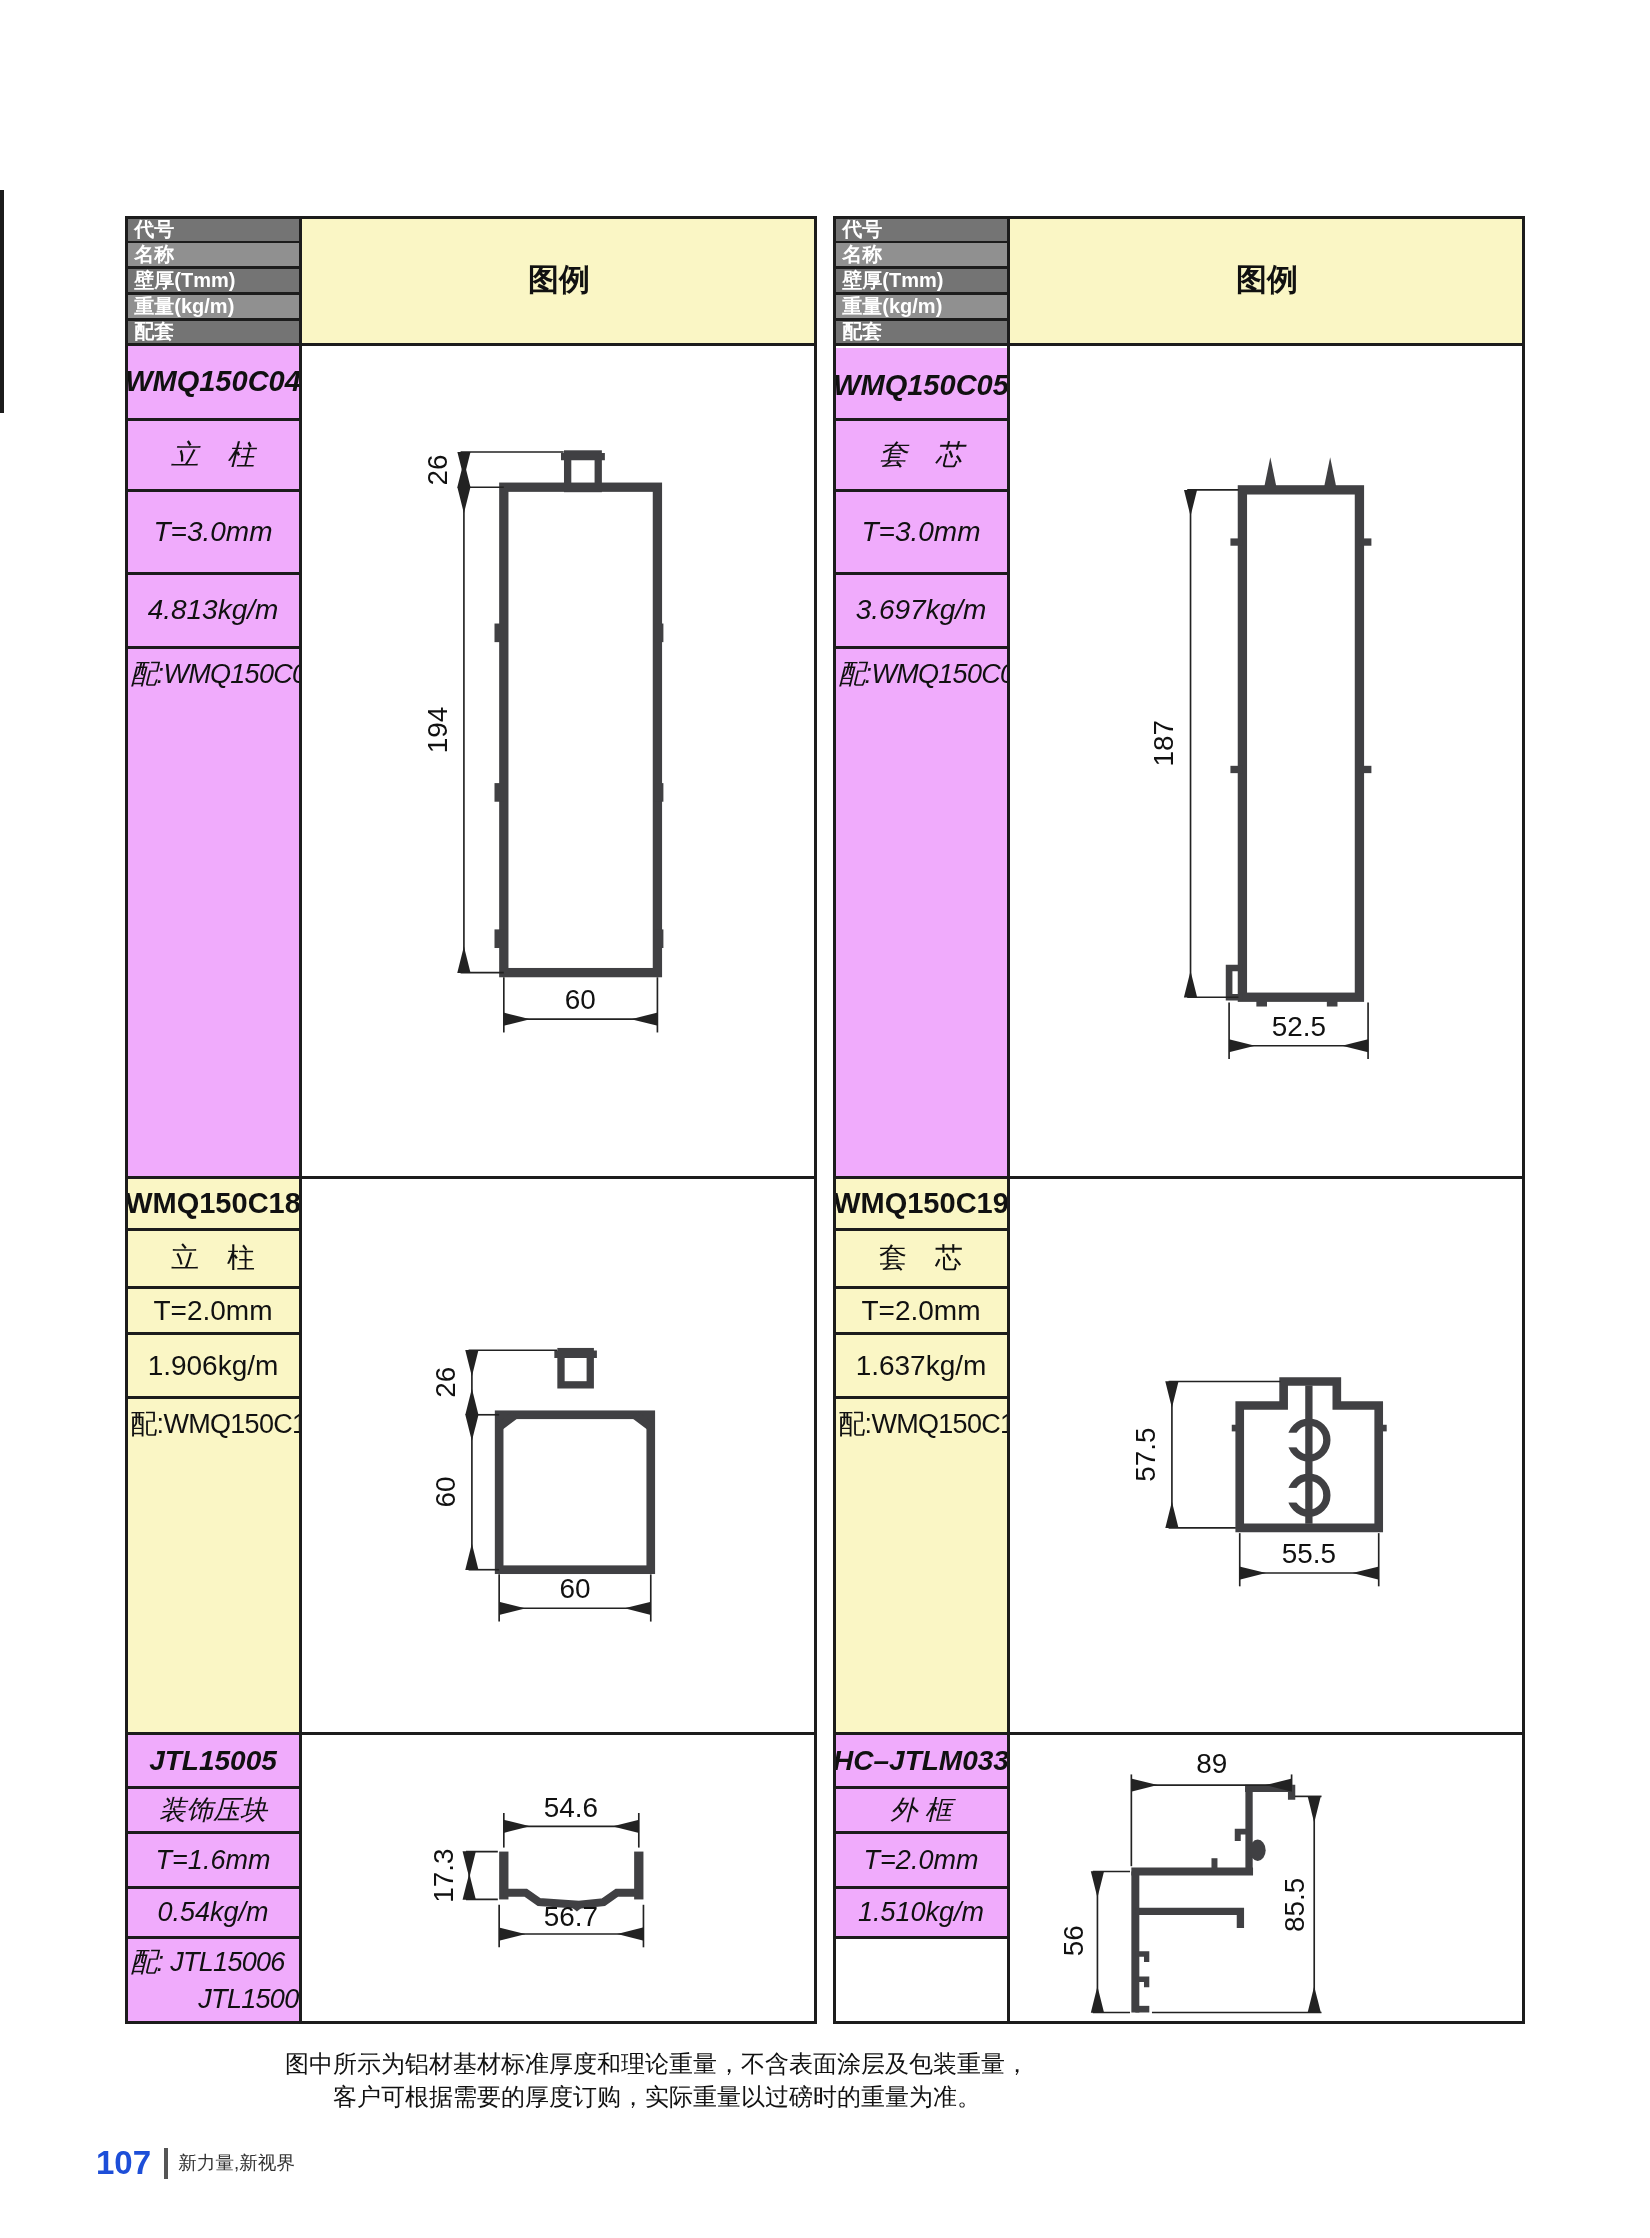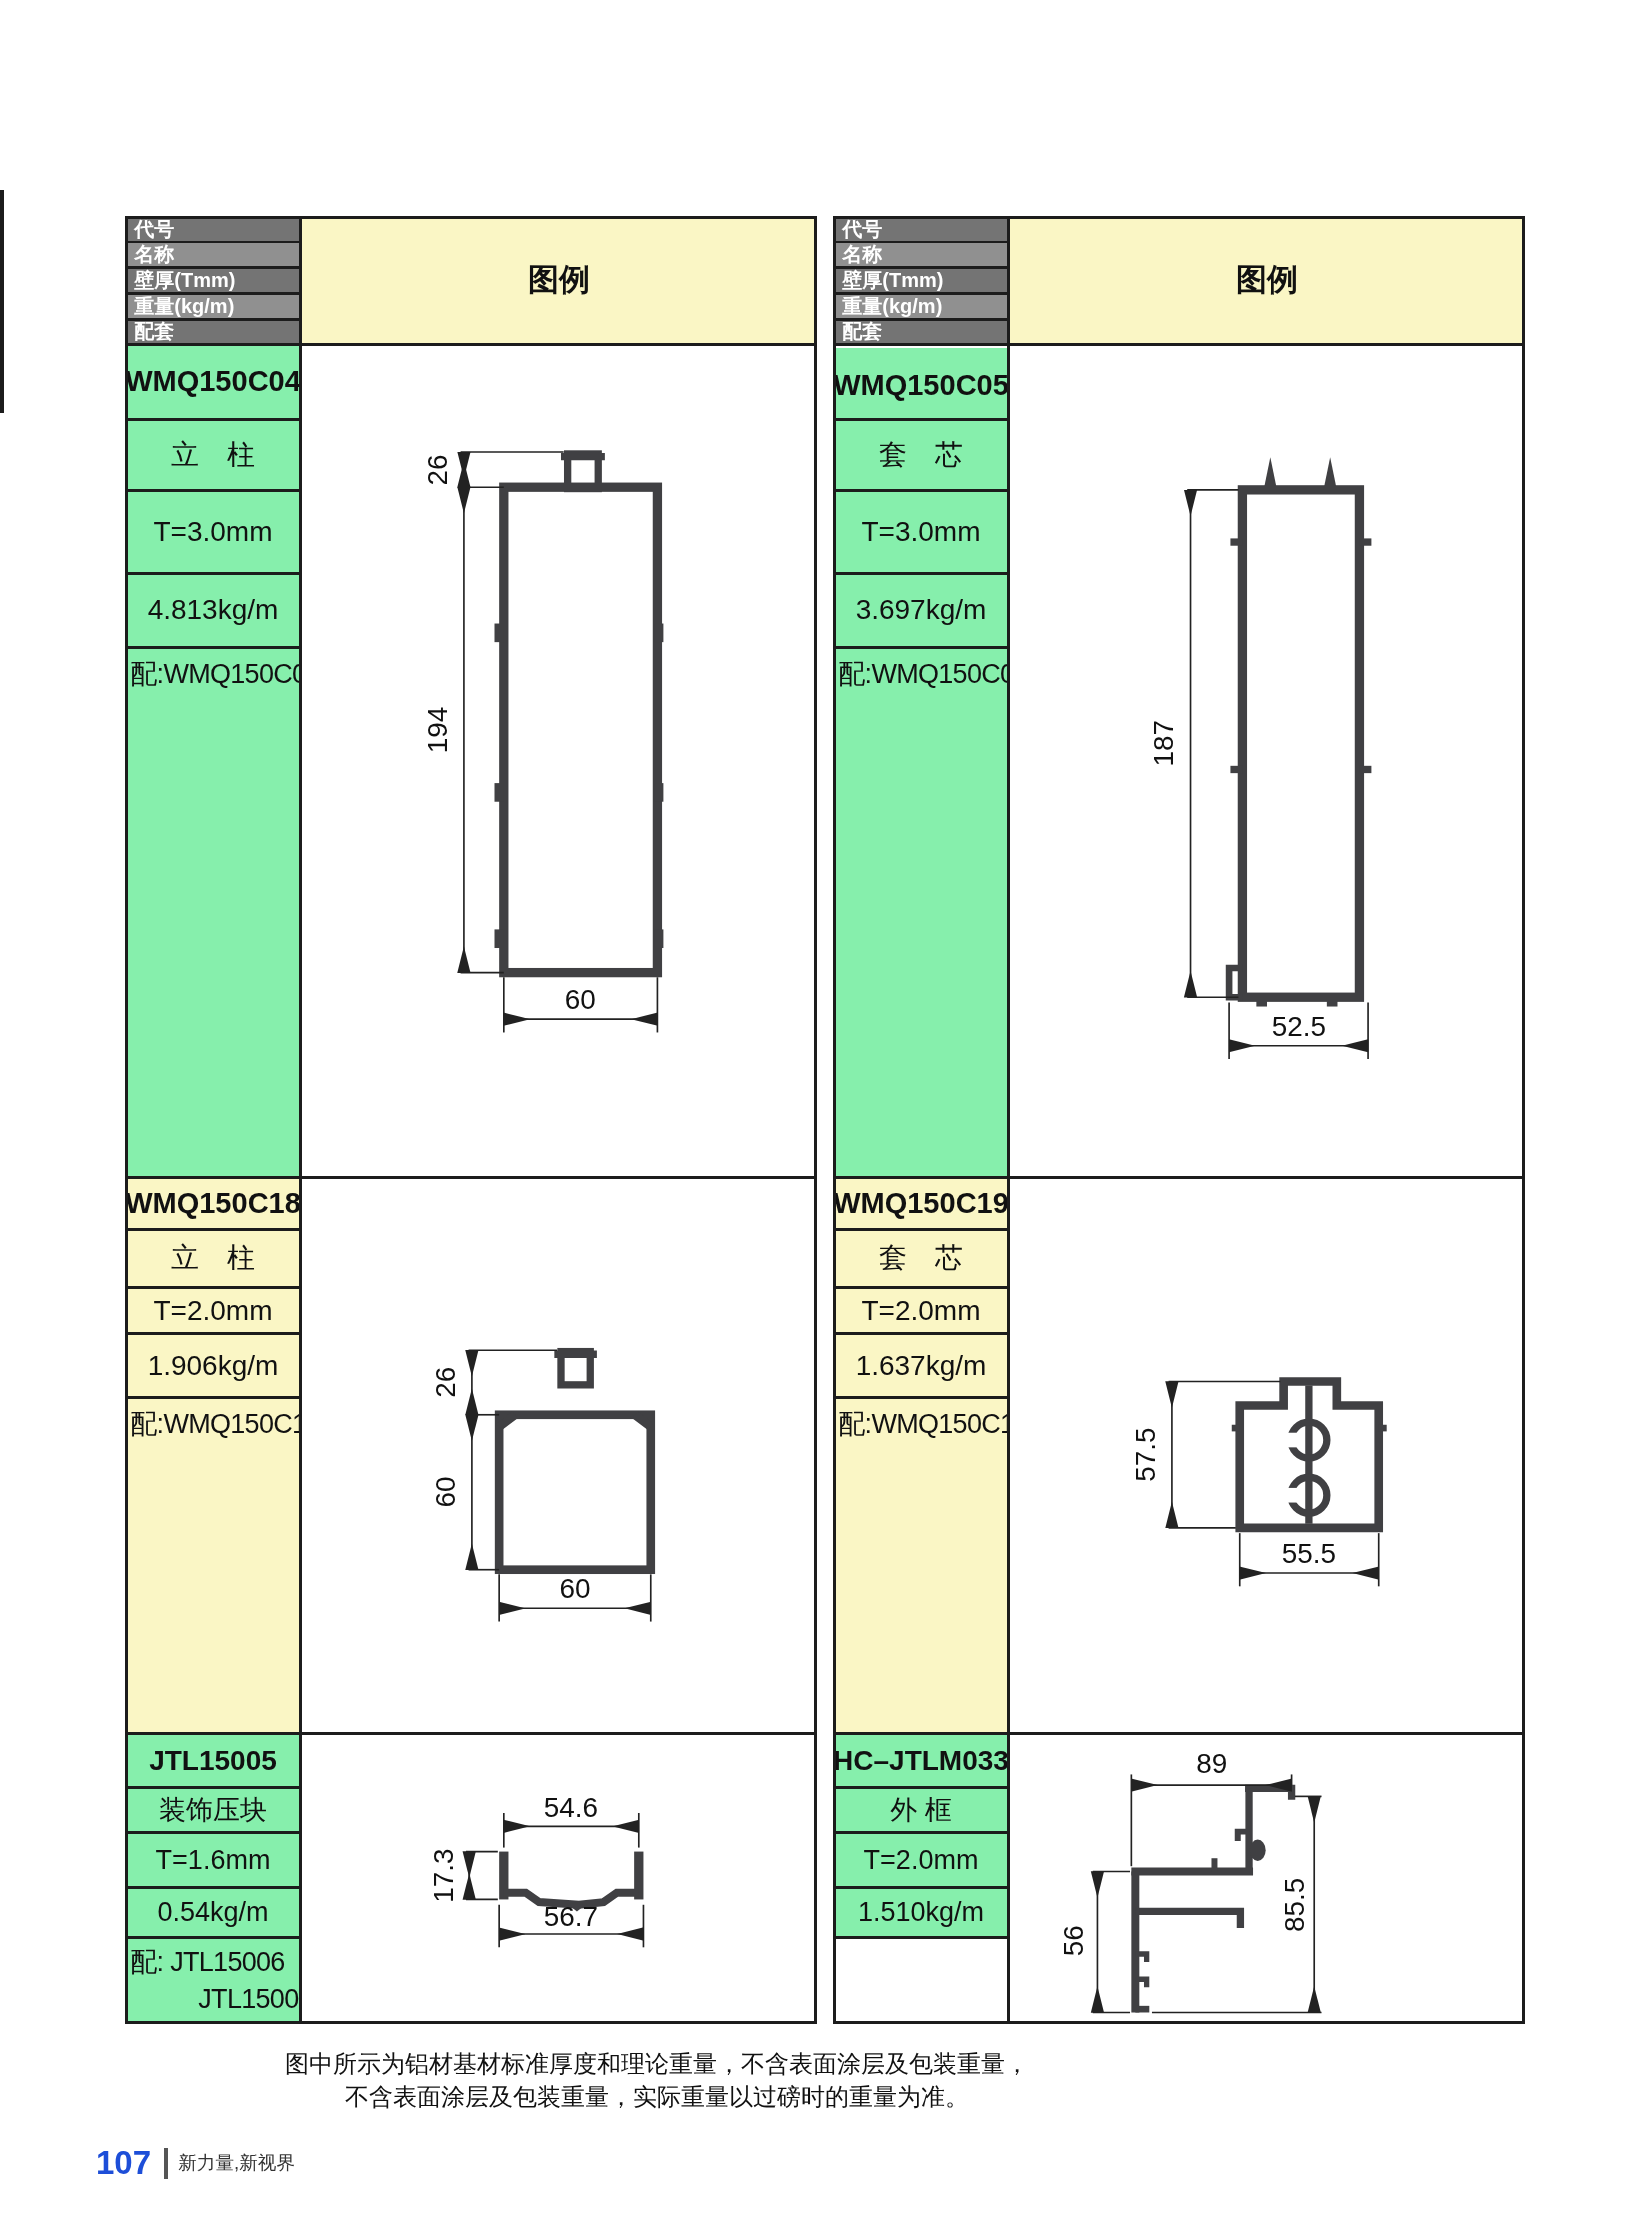--- a/index.html
+++ b/index.html
@@ -9,21 +9,21 @@
 
   .ptable{position:absolute;top:216px;width:692px;height:1808px;background:#fff;}
   .outline{position:absolute;left:0;top:0;right:0;bottom:0;border:3.3px solid #1c1c1c;
            box-sizing:border-box;pointer-events:none;z-index:6;}
   .cell{position:absolute;left:0;width:176px;box-sizing:border-box;display:flex;align-items:center;}
   .hdr{color:#fff;font-weight:bold;font-size:20px;padding-left:9.3px;}
   .hdr-a{background:#747474;}
   .hdr-b{background:#909090;}
   .legend-cell{position:absolute;left:176px;width:516px;top:0;height:128px;background:#faf6c5;
                display:flex;align-items:center;justify-content:center;font-size:31px;font-weight:bold;color:#111;}
-  .lab-gray{background:#86efac;}
+  .lab-gray{background:#f0abfc;font-style:italic;}
   .lab-yellow{background:#faf6c5;}
   .cell-code{justify-content:center;font-weight:bold;font-size:29px;color:#111;}
   .cell-mid{justify-content:center;font-size:28px;color:#111;}
   .cell-match{align-items:flex-start;justify-content:flex-start;font-size:27px;color:#111;
               padding:9.3px 2.7px 0 5.3px;letter-spacing:-0.7px;line-height:1.4;display:block;}
   .fig{position:absolute;left:176px;width:516px;background:#fff;}
   .sep{position:absolute;background:#1c1c1c;z-index:4;}
   .sep-h{height:2.7px;}
   .sep-v{width:2.7px;}
 
@@ -309,21 +309,21 @@
     <div class="sep sep-h" style="left:0;top:1180px;width:176px;"></div>
     <div class="sep sep-h" style="left:0;top:1516px;width:692px;"></div>
     <div class="sep sep-h" style="left:0;top:1570px;width:176px;"></div>
     <div class="sep sep-h" style="left:0;top:1615px;width:176px;"></div>
     <div class="sep sep-h" style="left:0;top:1670px;width:176px;"></div>
     <div class="sep sep-h" style="left:0;top:1720px;width:176px;"></div>
     <div class="outline"></div>
   </div>
 
   <div class="footer" style="top:2048px;">图中所示为铝材基材标准厚度和理论重量，不含表面涂层及包装重量，</div>
-  <div class="footer" style="top:2081px;">不含表面涂层及包装重量，实际重量以过磅时的重量为准。</div>
+  <div class="footer" style="top:2081px;">客户可根据需要的厚度订购，实际重量以过磅时的重量为准。</div>
 
   <div class="pagenum-wrap">
     <span class="pagenum">107</span>
     <span class="pn-bar"></span>
     <span class="tagline">新力量,新视界</span>
   </div>
 </div>
 
 
 </body></html>

